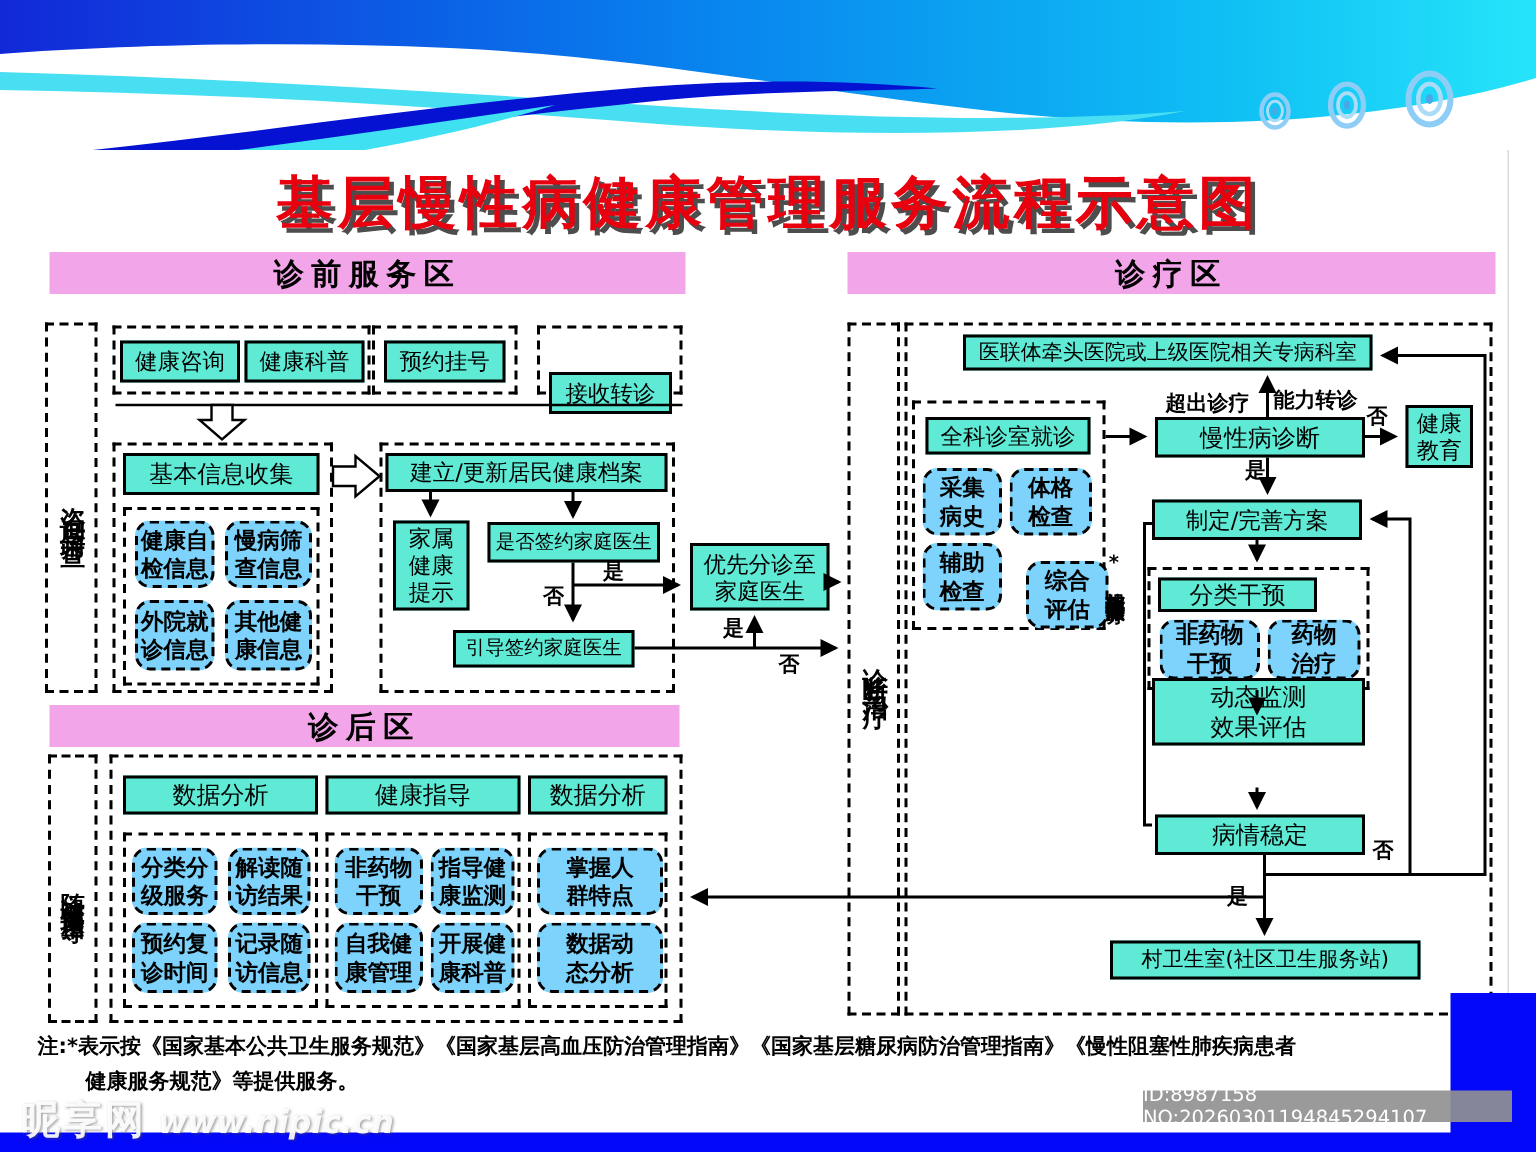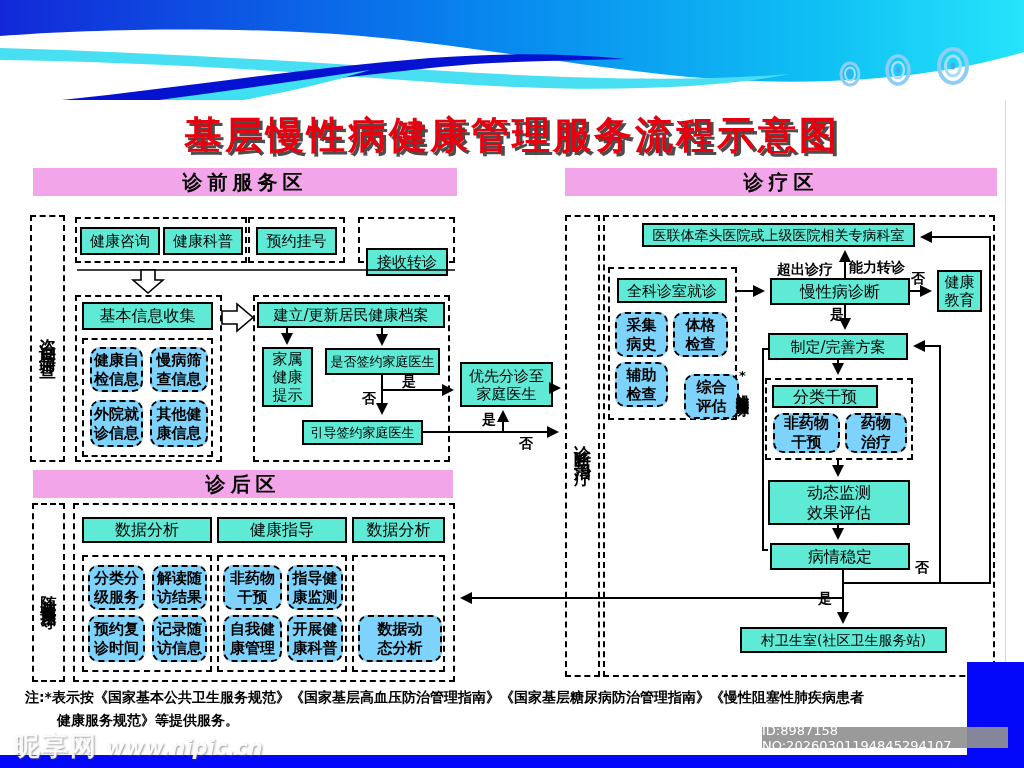--- a/index.html
+++ b/index.html
@@ -155,21 +155,21 @@
 
   <div class="vnote" style="left:736px;top:368px;height:156px;">*按规范和指南提供服务</div>
 
   <div class="cbox" style="left:765px;top:378px;width:148px;height:82px;"></div>
   <div class="box fs16" style="left:772px;top:385px;width:106px;height:23px;">分类干预</div>
   <div class="rbox" style="left:773px;top:413px;width:67px;height:40px;">非药物
 干预</div>
   <div class="rbox" style="left:845px;top:413px;width:62px;height:40px;">药物
 治疗</div>
 
-  <div class="box fs16" style="left:768px;top:480px;width:142px;height:45px;">动态监测
+  <div class="box fs16" style="left:768px;top:452px;width:142px;height:45px;">动态监测
 效果评估</div>
   <div class="box fs16" style="left:770px;top:543px;width:140px;height:27px;">病情稳定</div>
   <div class="box fs14" style="left:740px;top:627px;width:207px;height:26px;">村卫生室(社区卫生服务站)</div>
 
   <div class="cbox" style="left:73px;top:503px;width:382px;height:179px;"></div>
   <div class="box fs16" style="left:82px;top:517px;width:130px;height:26px;">数据分析</div>
   <div class="box fs16" style="left:217px;top:517px;width:130px;height:26px;">健康指导</div>
   <div class="box fs16" style="left:352px;top:517px;width:93px;height:26px;">数据分析</div>
 
   <div class="cbox" style="left:82px;top:555px;width:130px;height:117px;"></div>
@@ -186,20 +186,22 @@
   <div class="rbox" style="left:223px;top:565px;width:59px;height:45px;">非药物
 干预</div>
   <div class="rbox" style="left:287px;top:565px;width:56px;height:45px;">指导健
 康监测</div>
   <div class="rbox" style="left:223px;top:615px;width:59px;height:47px;">自我健
 康管理</div>
   <div class="rbox" style="left:287px;top:615px;width:56px;height:47px;">开展健
 康科普</div>
 
   <div class="cbox" style="left:352px;top:555px;width:93px;height:117px;"></div>
+  <div class="rbox" style="left:358px;top:565px;width:84px;height:45px;">掌握人
+群特点</div>
   <div class="rbox" style="left:358px;top:615px;width:84px;height:47px;">数据动
 态分析</div>
 
   <svg class="overlay" viewBox="0 0 1024 768" xmlns="http://www.w3.org/2000/svg">
     <defs>
       <marker id="ah" markerUnits="userSpaceOnUse" markerWidth="14" markerHeight="14" refX="11" refY="7" orient="auto">
         <path d="M1,1 L13,7 L1,13 Z" fill="#000"></path>
       </marker>
     </defs>
     <g stroke="#000" stroke-width="2" fill="none">

